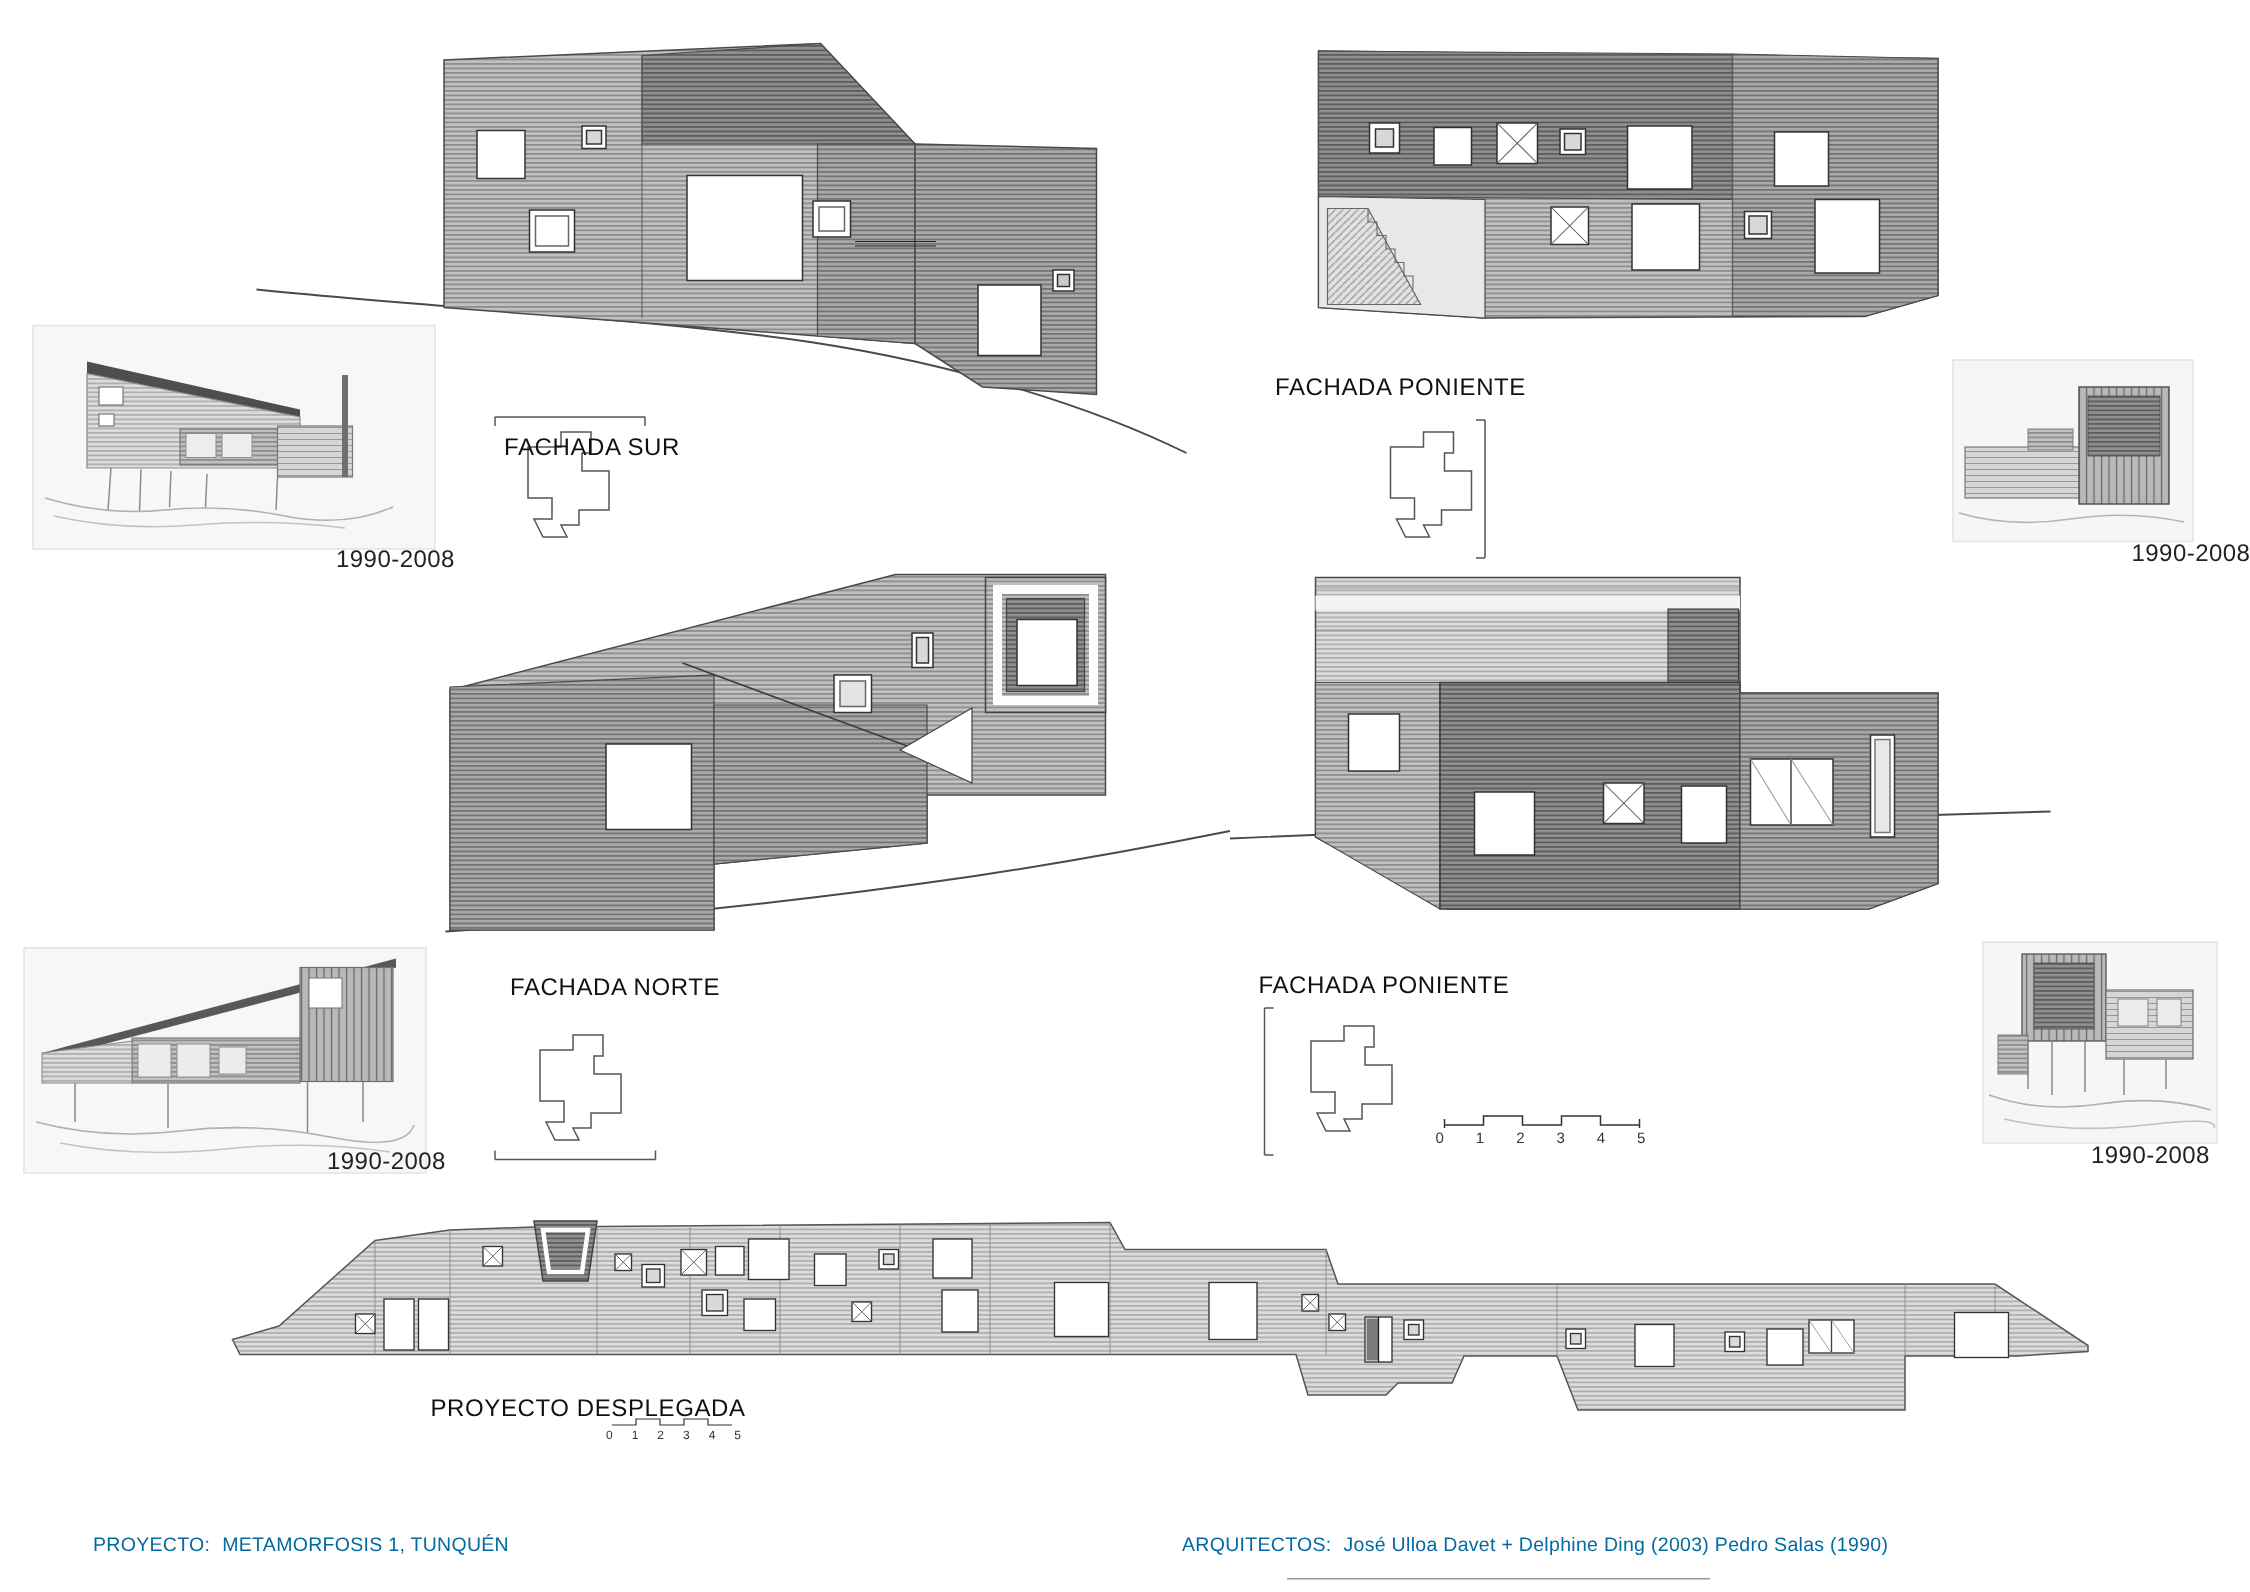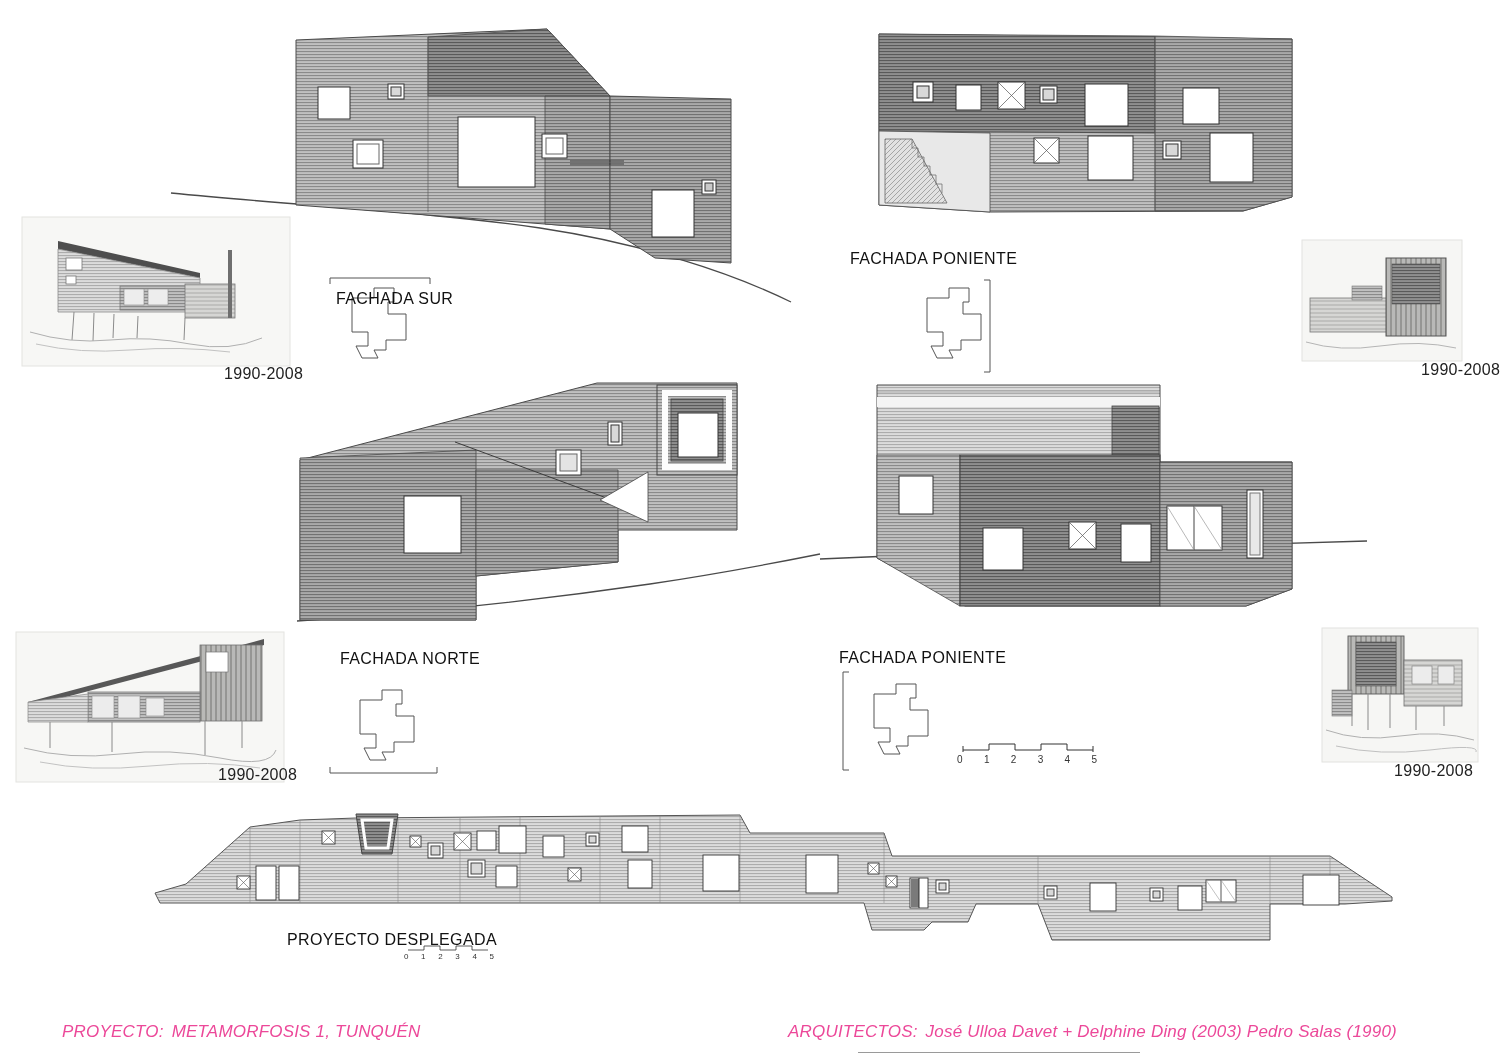--- a/index.html
+++ b/index.html
@@ -1,21 +1,21 @@
 <!DOCTYPE html>
 <html><head>
 <meta charset="utf-8">
 <style>
   html,body{margin:0;padding:0;background:#ffffff;}
   .sheet{position:relative;width:1500px;height:1061px;background:#fff;
          font-family:"Liberation Sans",sans-serif;overflow:hidden;}
   .sheet > svg{position:absolute;left:0;top:0;}
   .label{position:absolute;font-size:16px;letter-spacing:.4px;color:#111;white-space:nowrap;}
   .caption{position:absolute;font-size:16px;color:#222;letter-spacing:.3px;white-space:nowrap;}
-  .footer-text{position:absolute;font-size:17px;color:#ec4899;letter-spacing:.2px;white-space:nowrap;font-style:italic;}
+  .footer-text{position:absolute;font-size:13px;color:#0369a1;letter-spacing:.2px;white-space:nowrap;}
   .footer-text .sep{display:inline-block;width:8px;}
   .ticks{position:absolute;display:flex;justify-content:space-between;color:#333;}
   .ticks-oriente{left:957px;top:754px;width:140px;font-size:10px;}
   .ticks-desplegada{left:404px;top:952px;width:90px;font-size:8px;}
   .divider{position:absolute;background:#9a9a9a;height:1px;}
 </style>
 </head>
 <body>
 
 <div class="sheet">

